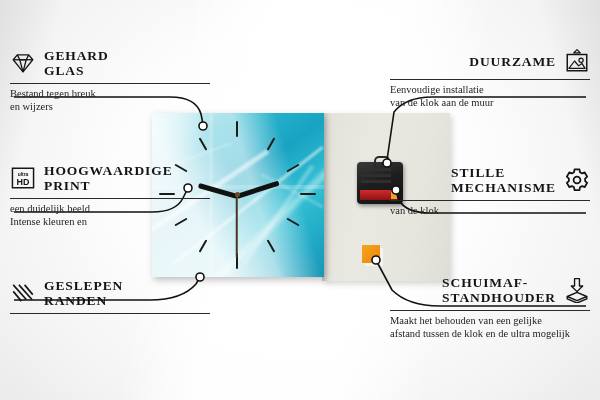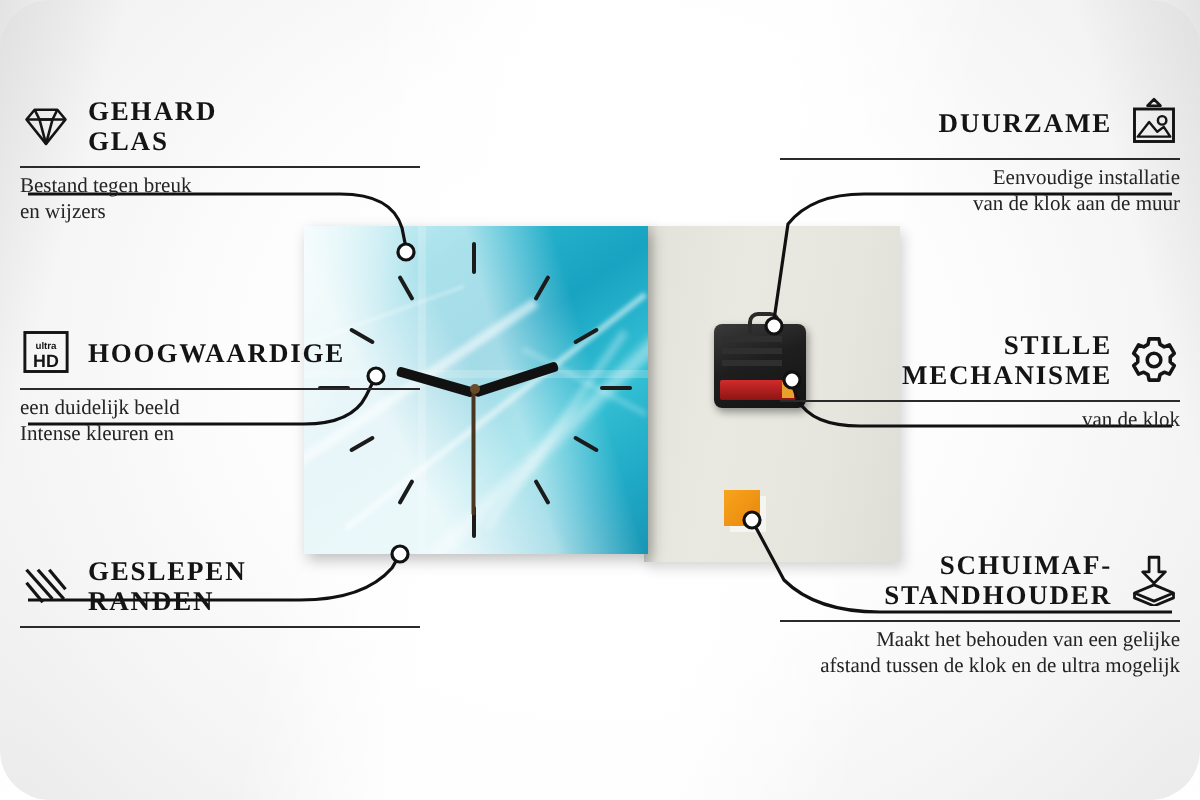--- a/index.html
+++ b/index.html
@@ -5,21 +5,20 @@
   html,body{margin:0;padding:0;}
   body{
     width:600px;height:400px;overflow:hidden;
     font-family:"Liberation Serif", serif;
     background:#ffffff;
   }
   #stage{
     position:relative;width:600px;height:400px;
     background:
       radial-gradient(ellipse 70% 90% at 50% 45%, #ffffff 0%, #fdfdfd 42%, #f4f4f4 72%, #e8e8e8 100%);
-    border-radius: 25px;
   }
   
   .sheen{position:absolute;inset:0;pointer-events:none;
     background:
       linear-gradient(105deg, rgba(222,222,222,.85) 0%, rgba(245,245,245,.2) 9%, rgba(255,255,255,0) 17%),
       linear-gradient(255deg, rgba(222,222,222,.85) 0%, rgba(245,245,245,.2) 9%, rgba(255,255,255,0) 17%),
       linear-gradient(100deg, rgba(255,255,255,0) 28%, rgba(255,255,255,.9) 40%, rgba(255,255,255,.9) 60%, rgba(255,255,255,0) 74%);
   }
 
   
@@ -75,21 +74,21 @@
 
   .foam{
     position:absolute;left:210px;top:145px;width:18px;height:18px;
     background:linear-gradient(135deg,#f7a41c,#e8860d);
     box-shadow:3px 3px 0 rgba(255,255,255,.55);
   }
 
   
   .feature{position:absolute;width:200px;}
   .feature.left{left:10px;text-align:left;}
-  .feature.right{right:10px;text-align:right;}
+  .feature.right{right:10px;}
   .fhead{display:flex;align-items:center;gap:8px;}
   .feature.right .fhead{justify-content:flex-end;}
   .ftitle{
     font-family:"Liberation Serif", serif;
     font-weight:bold;font-size:13.5px;line-height:15px;
     letter-spacing:.9px;color:#141414;text-transform:uppercase;
   }
   .rule{height:1px;background:#2a2a2a;margin:5px 0 4px 0;}
   .fdesc{
     font-family:"Liberation Serif", serif;
@@ -190,20 +189,21 @@
 
   <div class="feature left" style="top:163px;">
     <div class="fhead">
       <svg class="icon" viewBox="0 0 32 32">
         <rect x="3" y="4" width="26" height="24" fill="none" stroke="#141414" stroke-width="1.8"></rect>
         <text x="16" y="14" font-family="Liberation Sans, sans-serif" font-size="6" font-weight="bold" text-anchor="middle" fill="#141414">ultra</text>
         <text x="16" y="25" font-family="Liberation Sans, sans-serif" font-size="11" font-weight="bold" text-anchor="middle" fill="#141414">HD</text>
       </svg>
       <div>
         <div class="ftitle">HOOGWAARDIGE</div>
+        <div class="ftitle">PRINT</div>
       </div>
     </div>
     <div class="rule"></div>
     <div class="fdesc">een duidelijk beeld</div>
     <div class="fdesc">Intense kleuren en</div>
   </div>
 
   <div class="feature left" style="top:278px;">
     <div class="fhead">
       <svg class="icon" viewBox="0 0 32 32">

